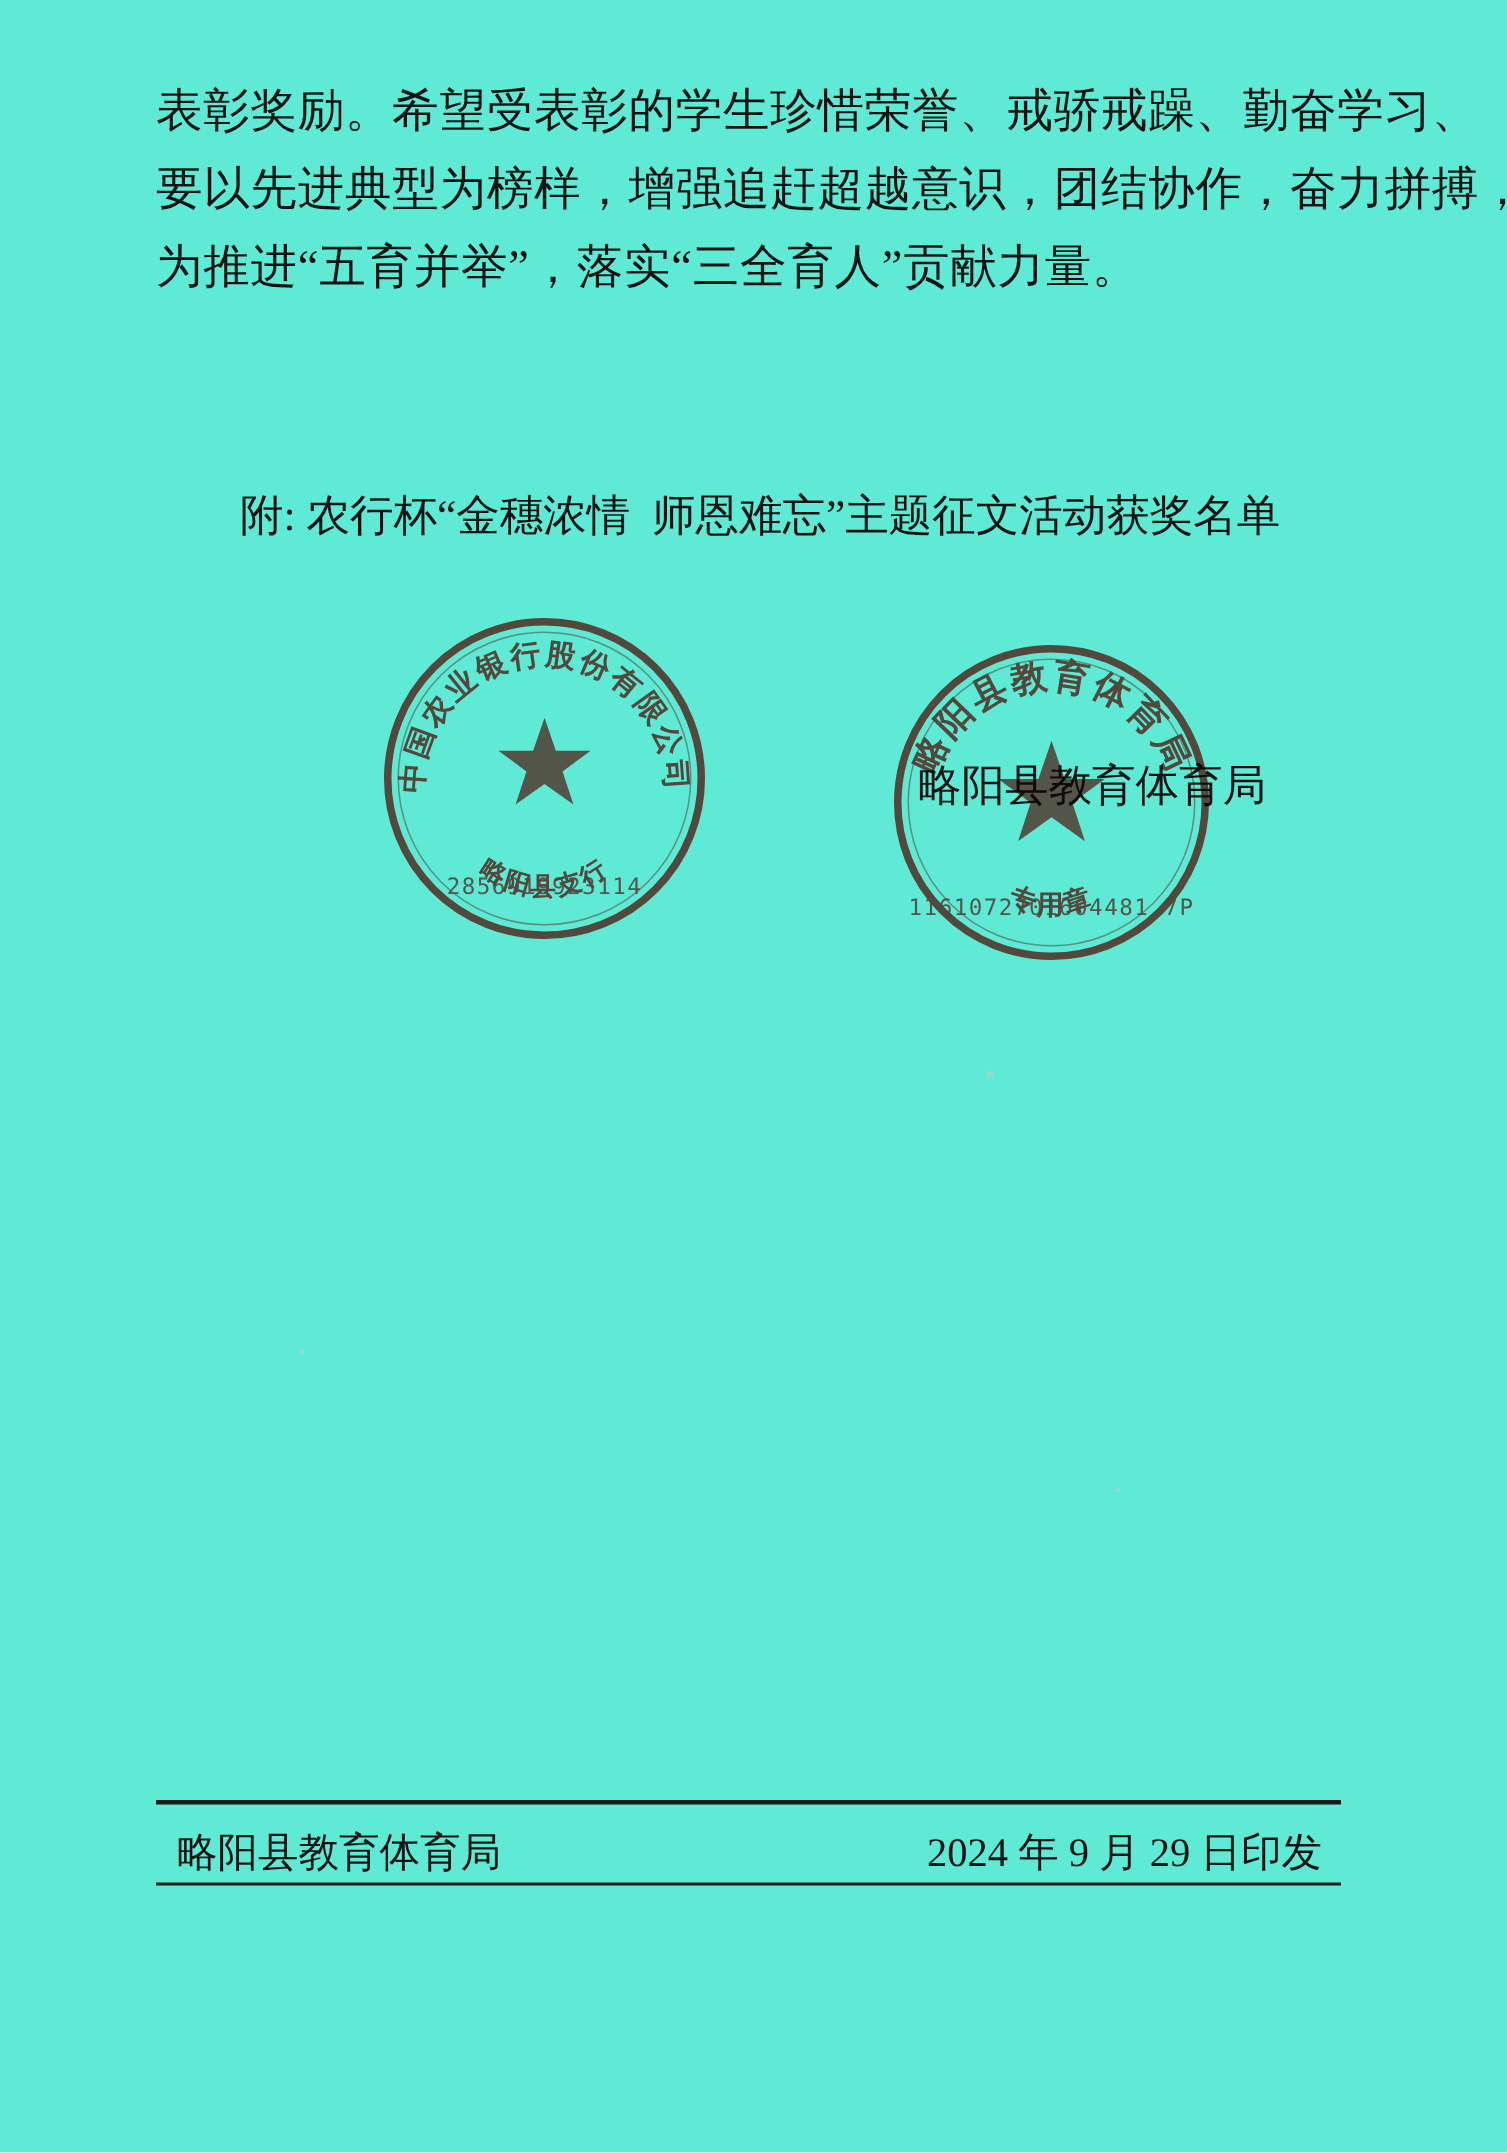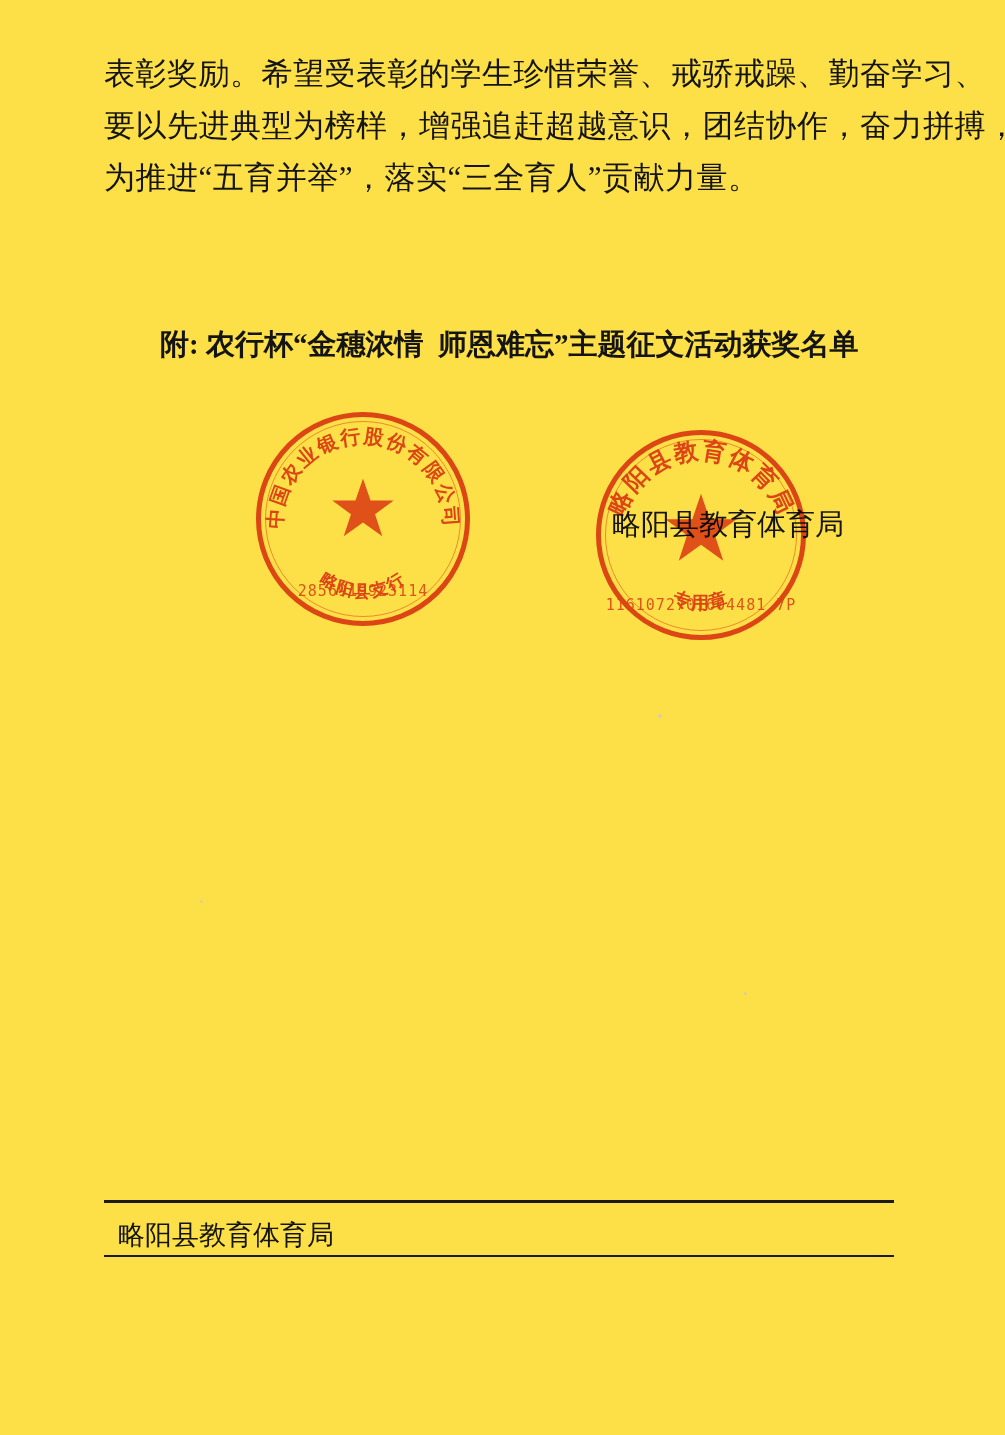--- a/index.html
+++ b/index.html
@@ -12,21 +12,21 @@
     height: 1435px;
     position: relative;
     font-family: "Liberation Serif", "DejaVu Serif", serif;
     color: #1a1a1a;
     overflow: hidden;
   }
 
   .page {
     position: absolute;
     inset: 0;
-    background: #fde047;
+    background: #5eead4;
   }
 
   
   .body-block {
     position: absolute;
     left: 104px;
     top: 48px;
     width: 790px;
   }
   .para {
@@ -47,21 +47,20 @@
     left: 160px;
     top: 320px;
     width: 760px;
   }
   .attach {
     font-size: 29px;
     line-height: 48px;
     margin: 0;
     white-space: pre;
     color: #141414;
-    font-weight: bold;
   }
 
   
   .sign-area {
     position: absolute;
     left: 104px;
     top: 400px;
     width: 800px;
     height: 280px;
   }
@@ -269,20 +268,21 @@
       </text>
     </svg>
     <div class="star"></div>
     <div class="code">1161072701604481 7P</div>
   </div>
 
   <div class="footer">
     <div class="rule"></div>
     <div class="footer-row">
       <div class="footer-left">略阳县教育体育局</div>
+      <div class="footer-right">2024 年 9 月 29 日印发</div>
     </div>
     <div class="rule bottom" style="margin-top:0"></div>
   </div>
 
   <div class="speck" style="left:658px;top:714px;width:4px;height:4px;"></div>
   <div class="speck" style="left:744px;top:992px;width:3px;height:3px;"></div>
   <div class="speck" style="left:200px;top:900px;width:3px;height:3px;"></div>
 
 </div>
 

